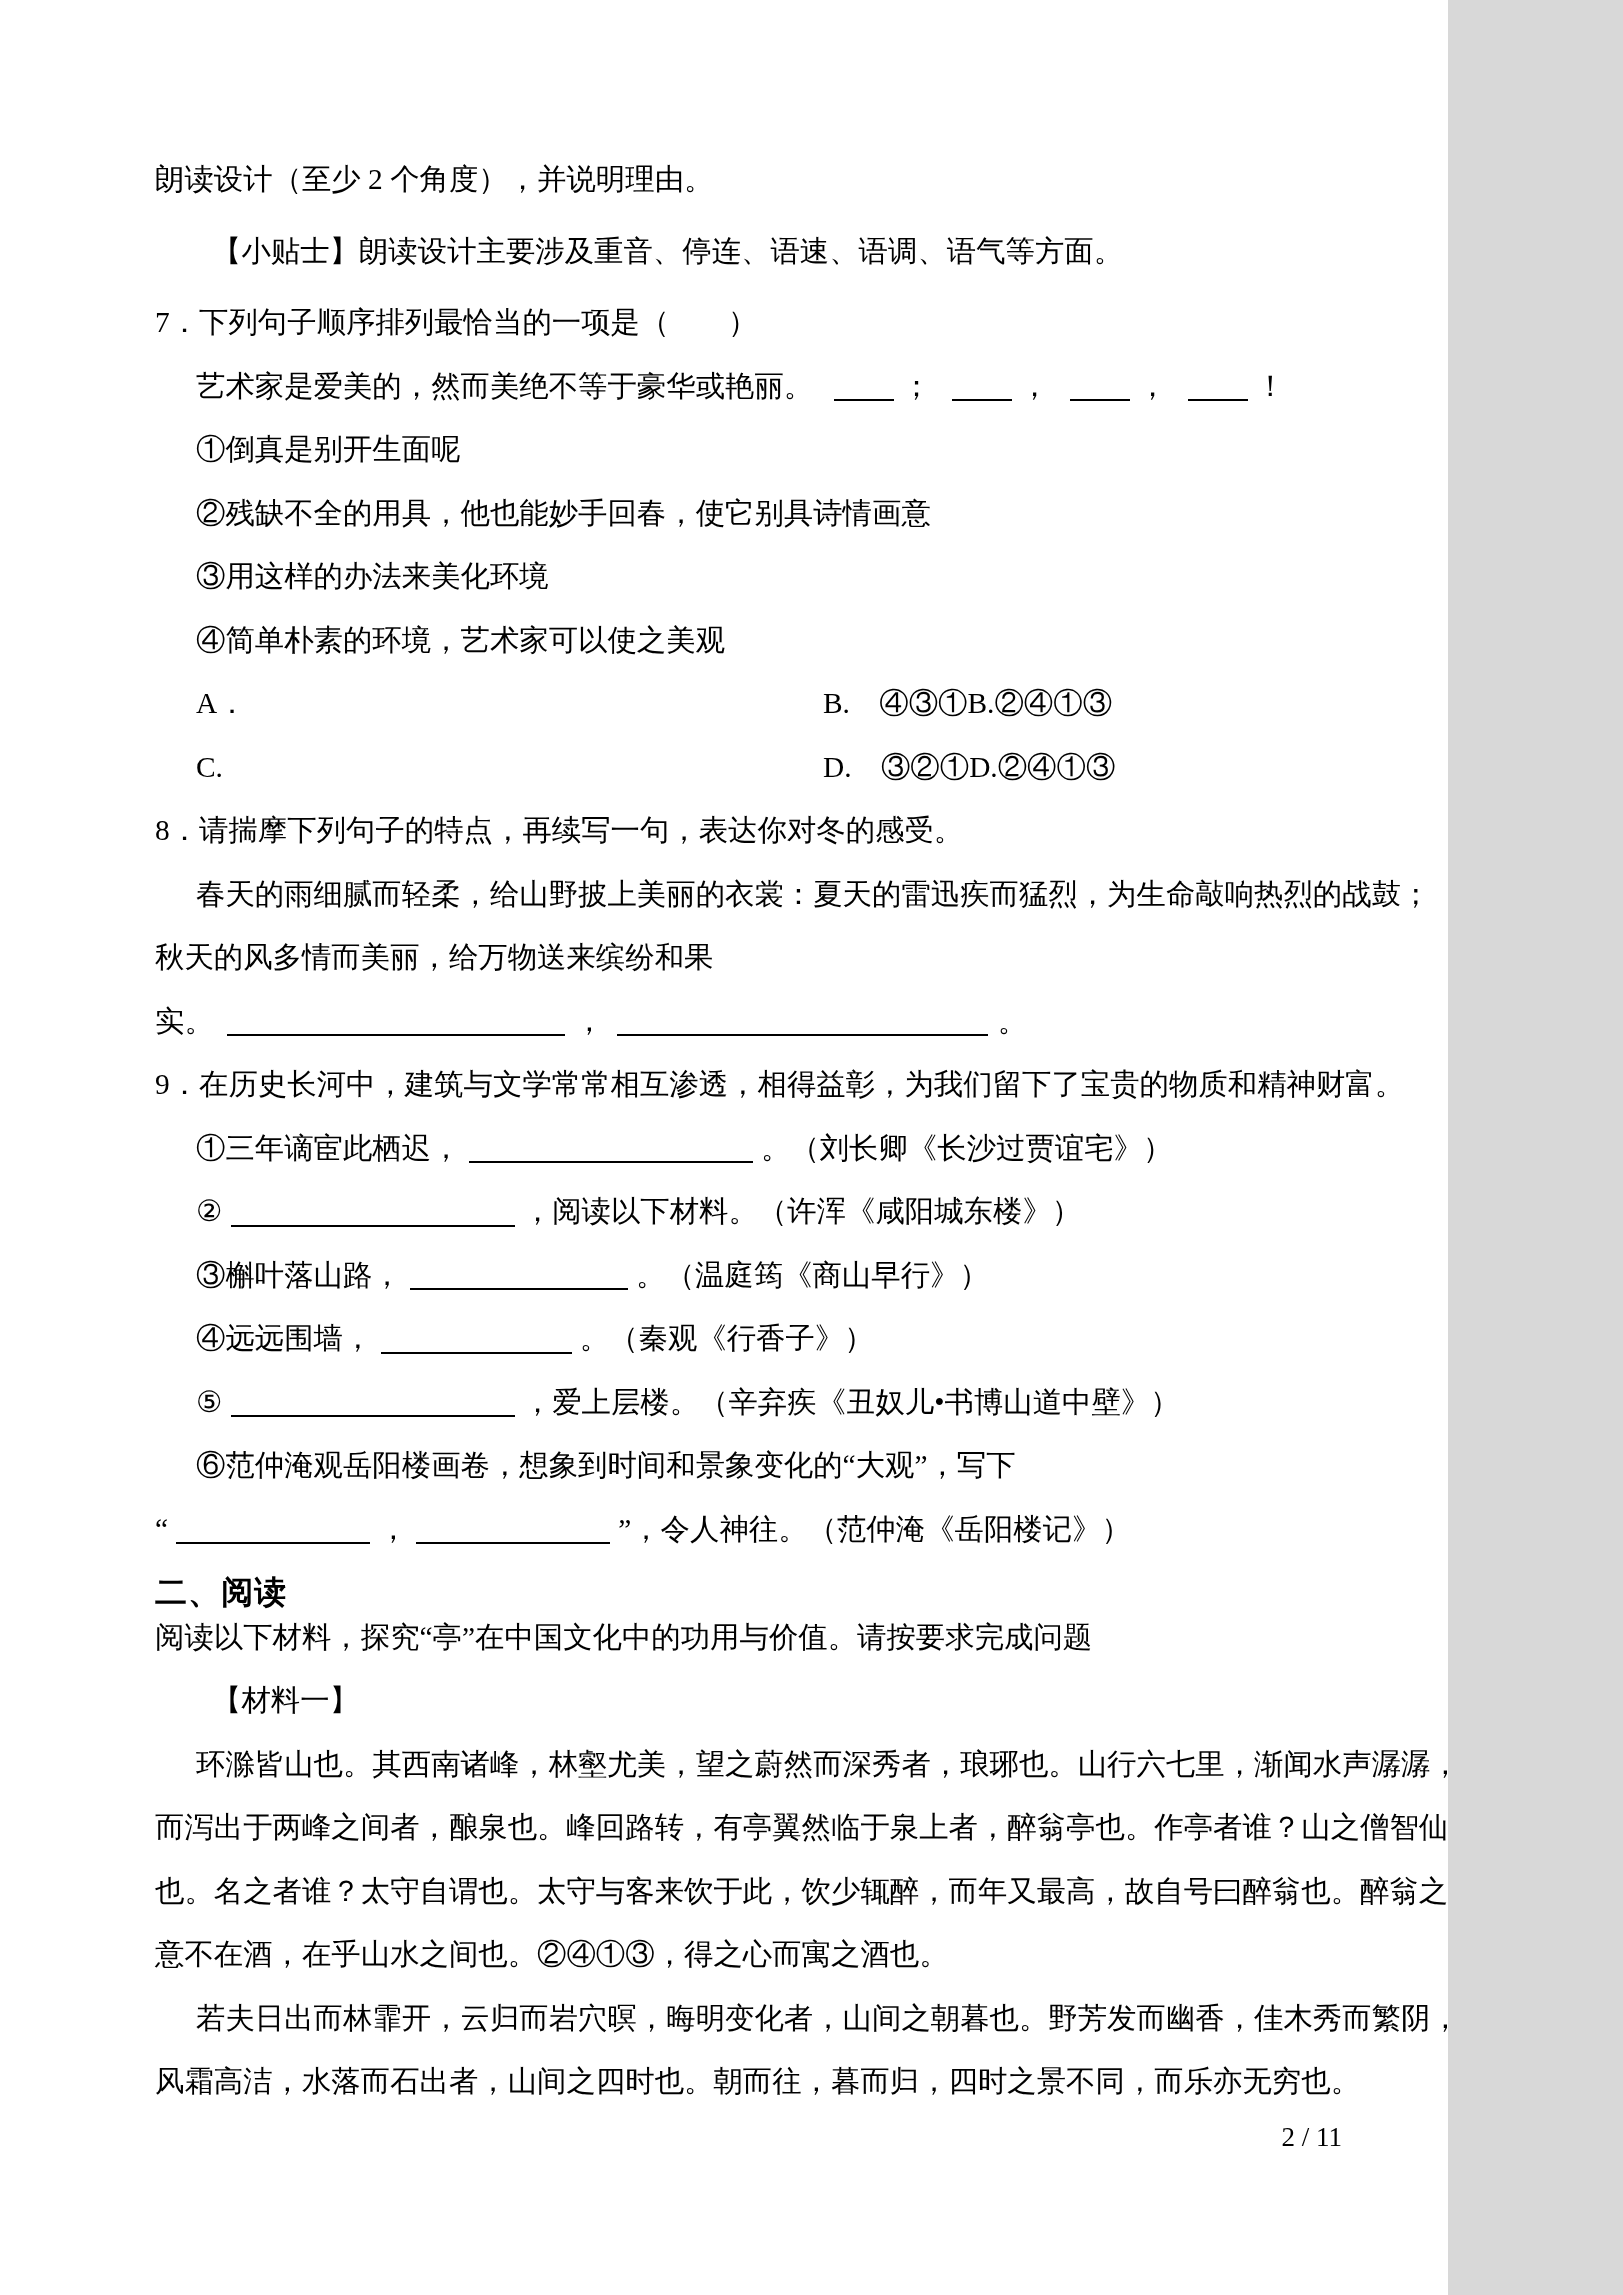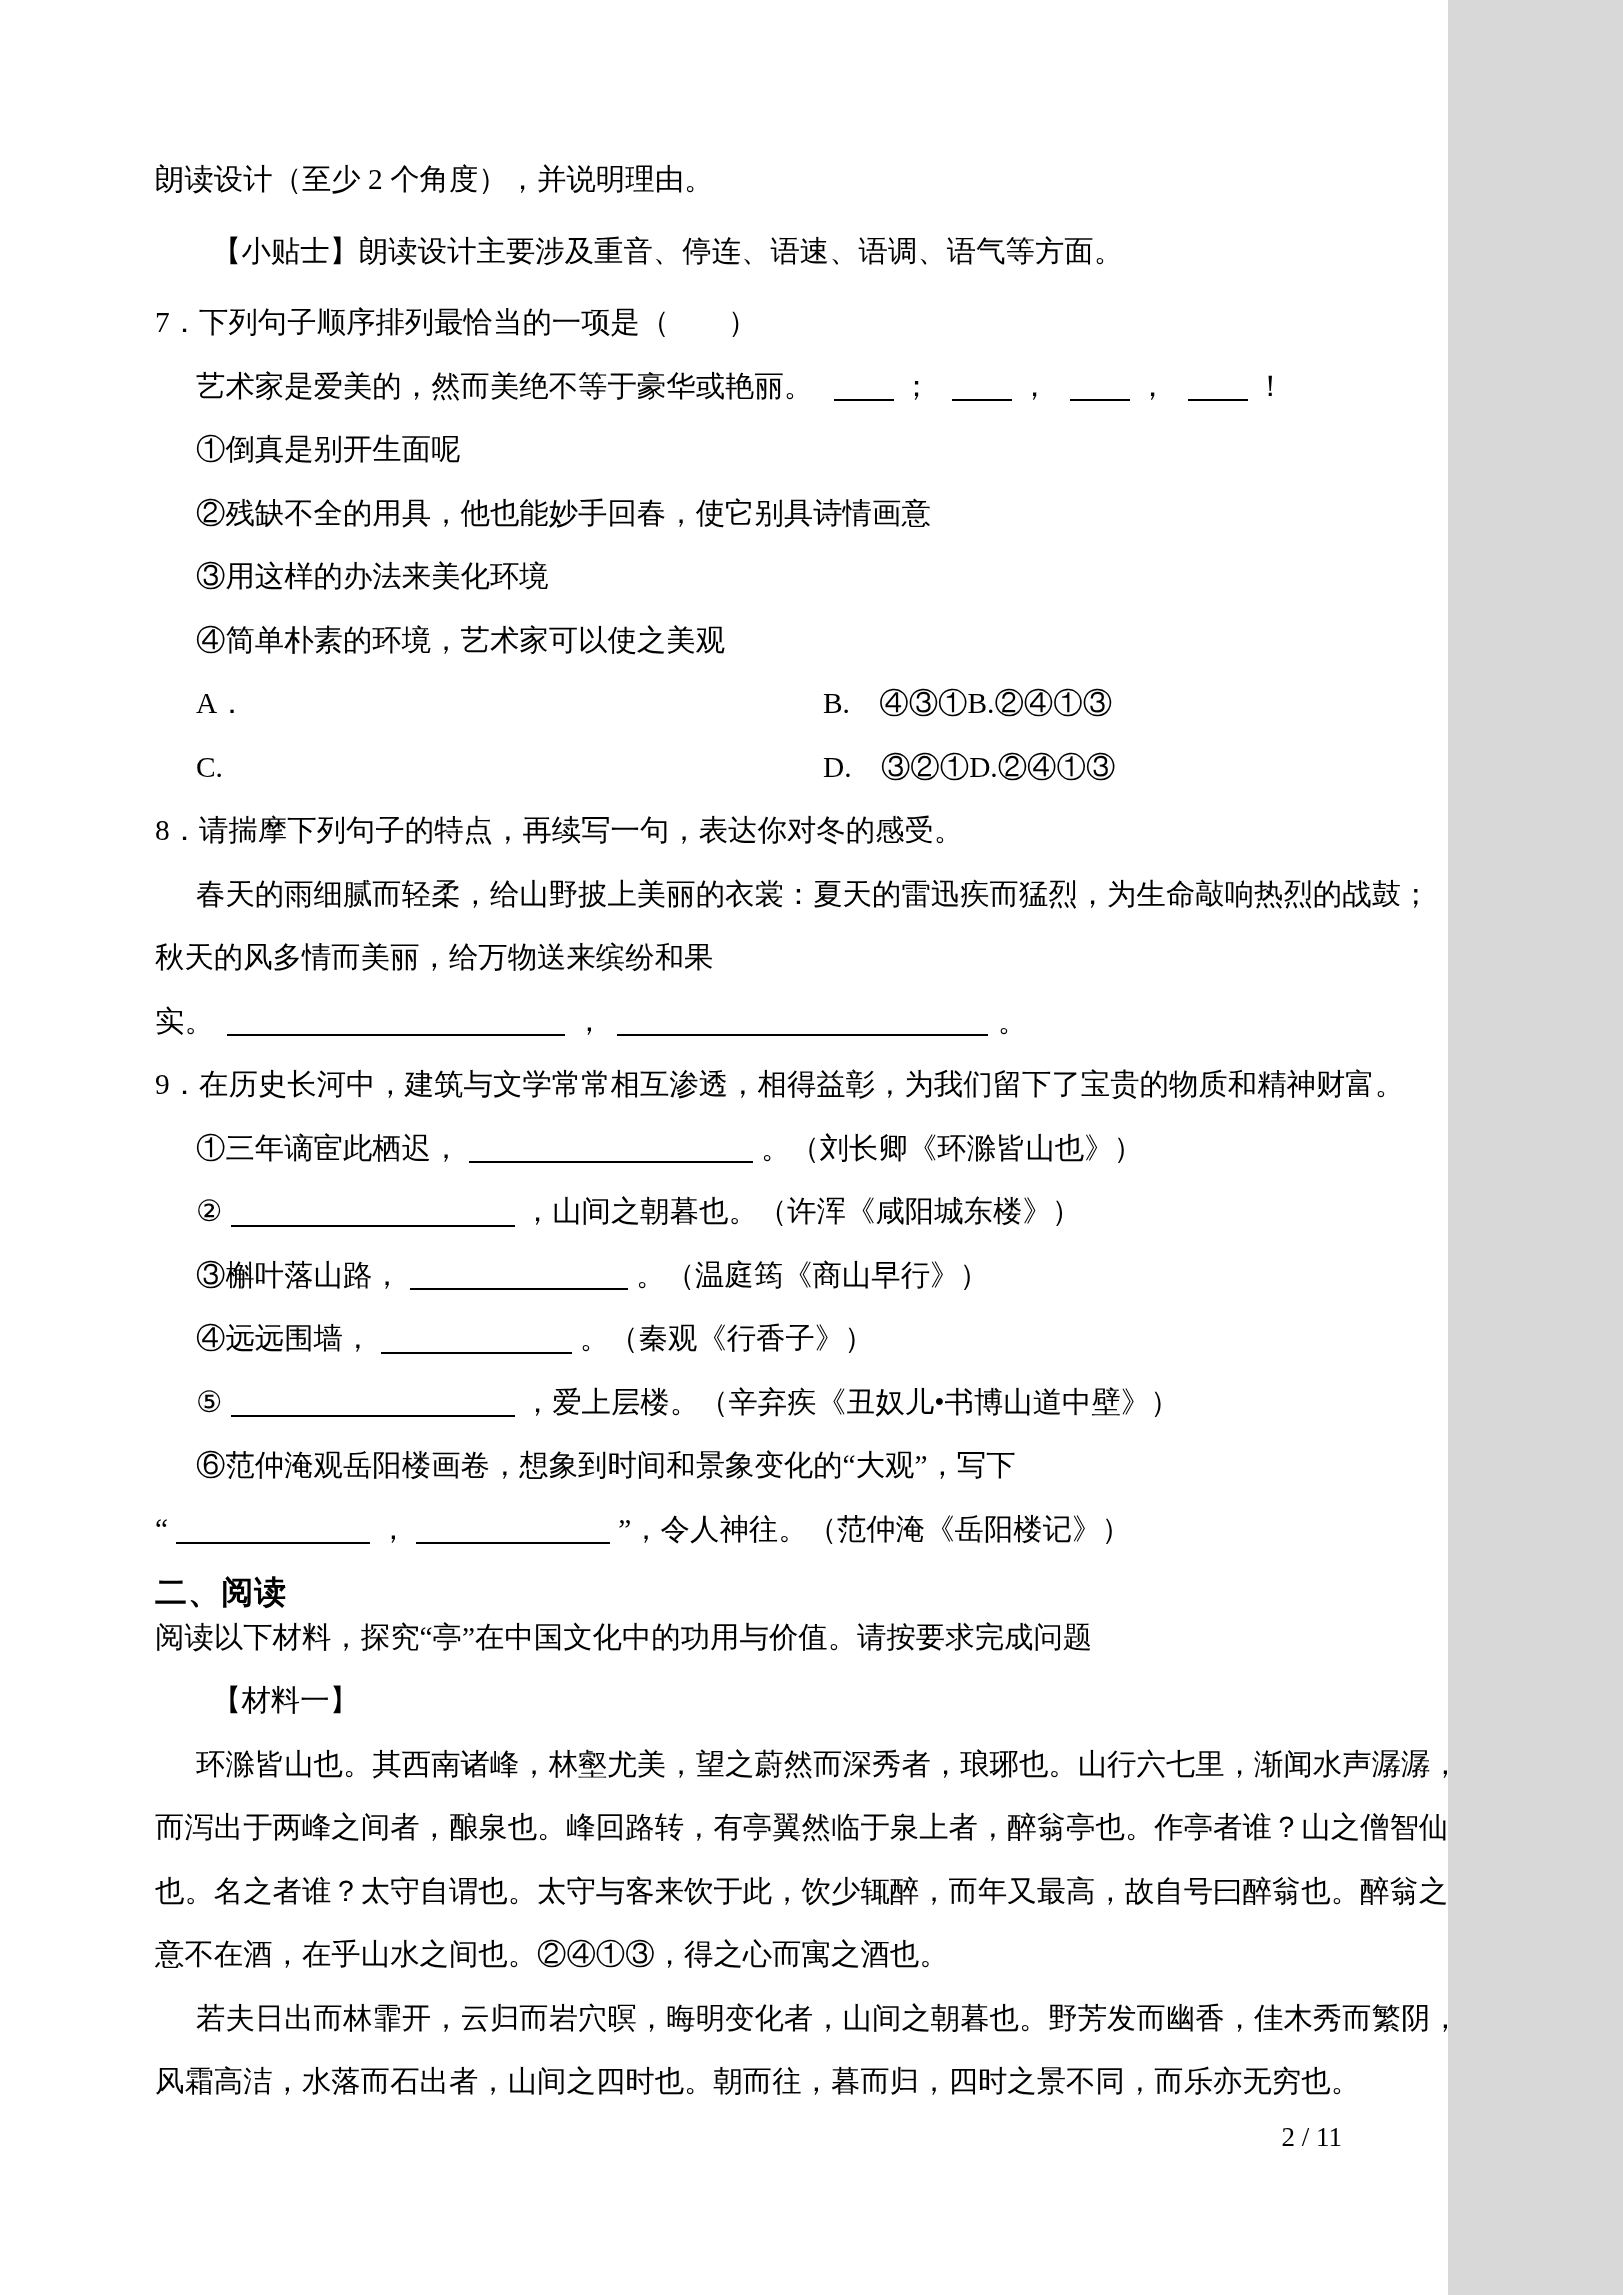--- a/index.html
+++ b/index.html
@@ -82,22 +82,22 @@
       <span class="opt-left">C.</span>
       <span class="opt-right">D.　③②①D.②④①③</span>
     </div>
 
     <div class="line">8．请揣摩下列句子的特点，再续写一句，表达你对冬的感受。</div>
     <div class="line ind1">春天的雨细腻而轻柔，给山野披上美丽的衣裳：夏天的雷迅疾而猛烈，为生命敲响热烈的战鼓；</div>
     <div class="line">秋天的风多情而美丽，给万物送来缤纷和果</div>
     <div class="line"><span>实。</span><span class="blank w620"></span><span>，</span><span class="blank w680"></span><span>。</span></div>
 
     <div class="line">9．在历史长河中，建筑与文学常常相互渗透，相得益彰，为我们留下了宝贵的物质和精神财富。</div>
-    <div class="line ind1"><span>①三年谪宦此栖迟，</span><span class="blank w520"></span><span>。（刘长卿《环滁皆山也》）</span></div>
-    <div class="line ind1"><span>②</span><span class="blank w520"></span><span>，山间之朝暮也。（许浑《咸阳城东楼》）</span></div>
+    <div class="line ind1"><span>①三年谪宦此栖迟，</span><span class="blank w520"></span><span>。（刘长卿《长沙过贾谊宅》）</span></div>
+    <div class="line ind1"><span>②</span><span class="blank w520"></span><span>，阅读以下材料。（许浑《咸阳城东楼》）</span></div>
     <div class="line ind1"><span>③槲叶落山路，</span><span class="blank w400"></span><span>。（温庭筠《商山早行》）</span></div>
     <div class="line ind1"><span>④远远围墙，</span><span class="blank w350"></span><span>。（秦观《行香子》）</span></div>
     <div class="line ind1"><span>⑤</span><span class="blank w520"></span><span>，爱上层楼。（辛弃疾《丑奴儿•书博山道中壁》）</span></div>
     <div class="line ind1">⑥范仲淹观岳阳楼画卷，想象到时间和景象变化的“大观”，写下</div>
     <div class="line"><span>“</span><span class="blank w355"></span><span>，</span><span class="blank w355"></span><span>”，令人神往。（范仲淹《岳阳楼记》）</span></div>
 
     <div class="line heading">二、阅读</div>
     <div class="line">阅读以下材料，探究“亭”在中国文化中的功用与价值。请按要求完成问题</div>
     <div class="line ind2">【材料一】</div>
     <div class="line ind1">环滁皆山也。其西南诸峰，林壑尤美，望之蔚然而深秀者，琅琊也。山行六七里，渐闻水声潺潺，</div>

